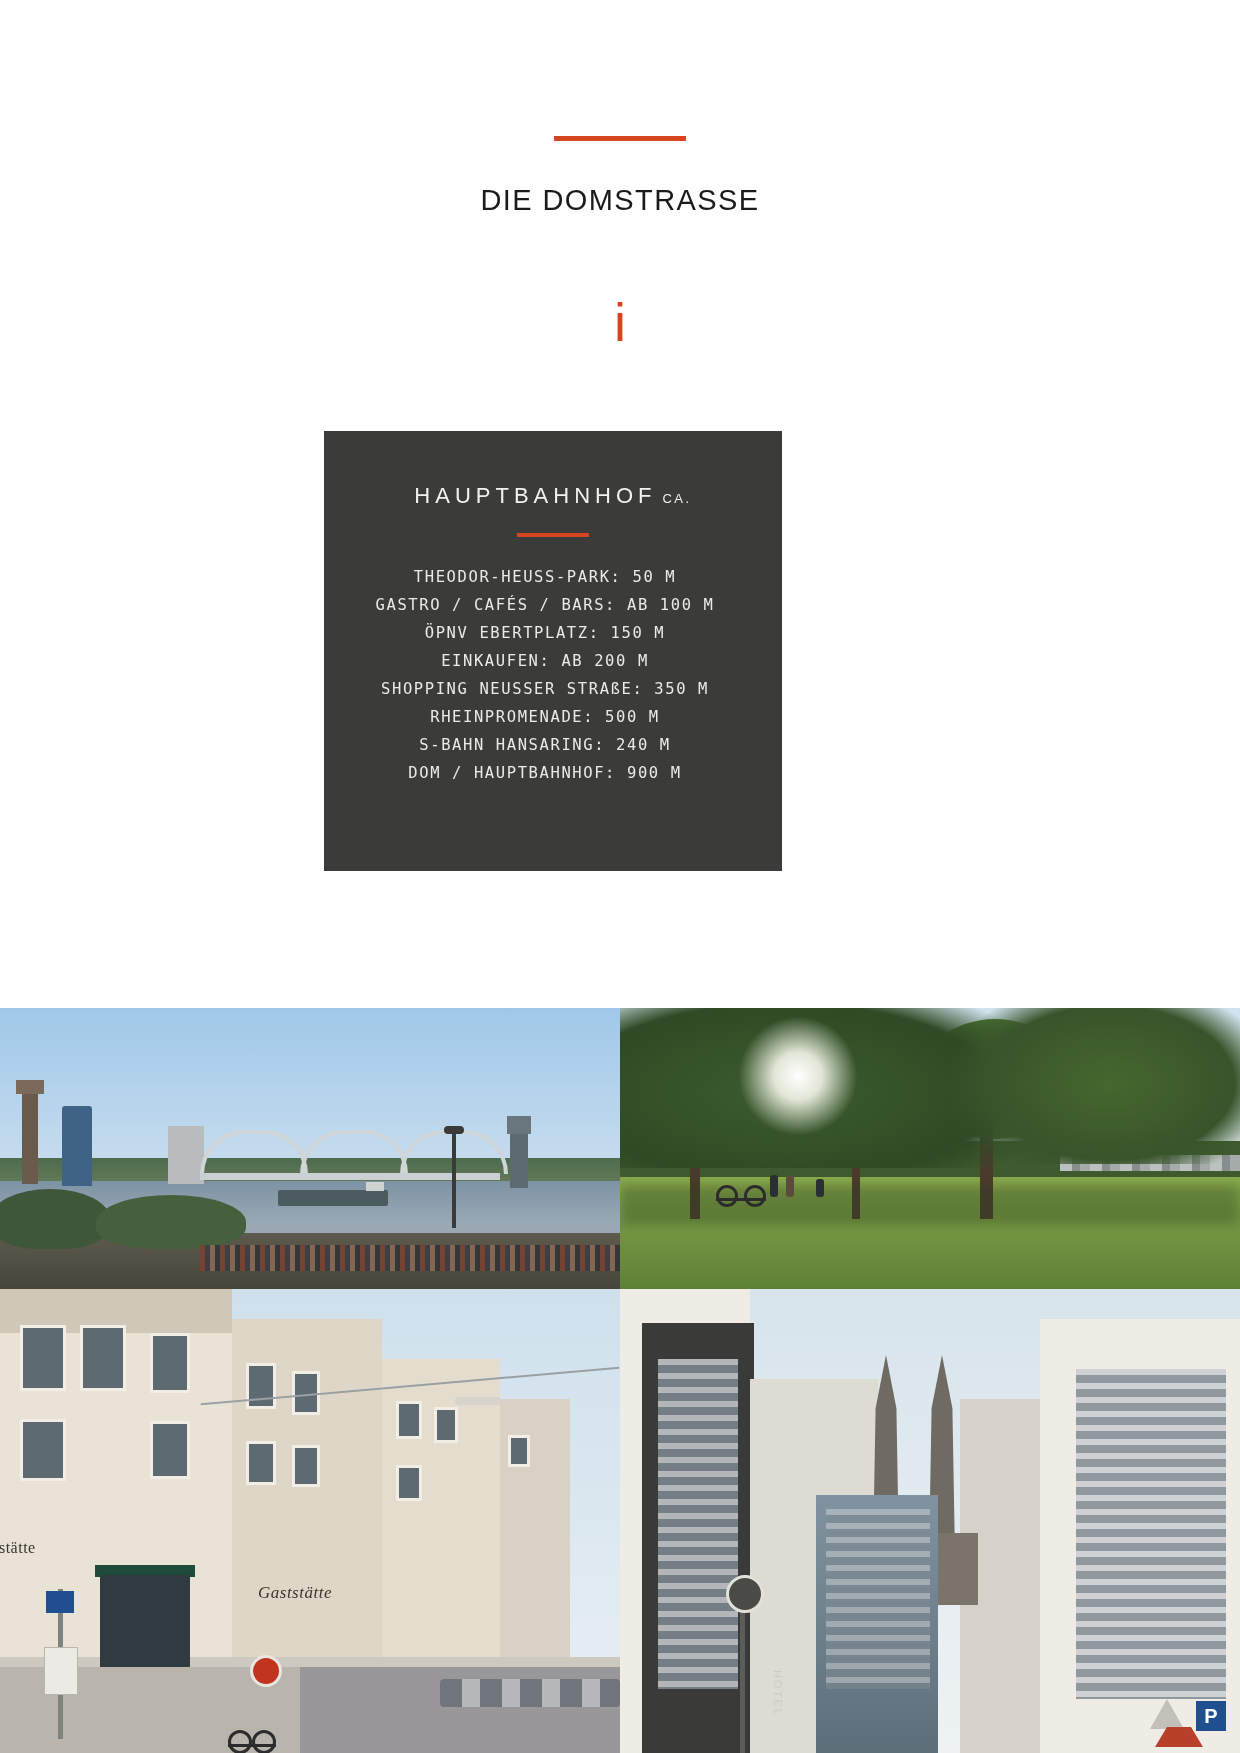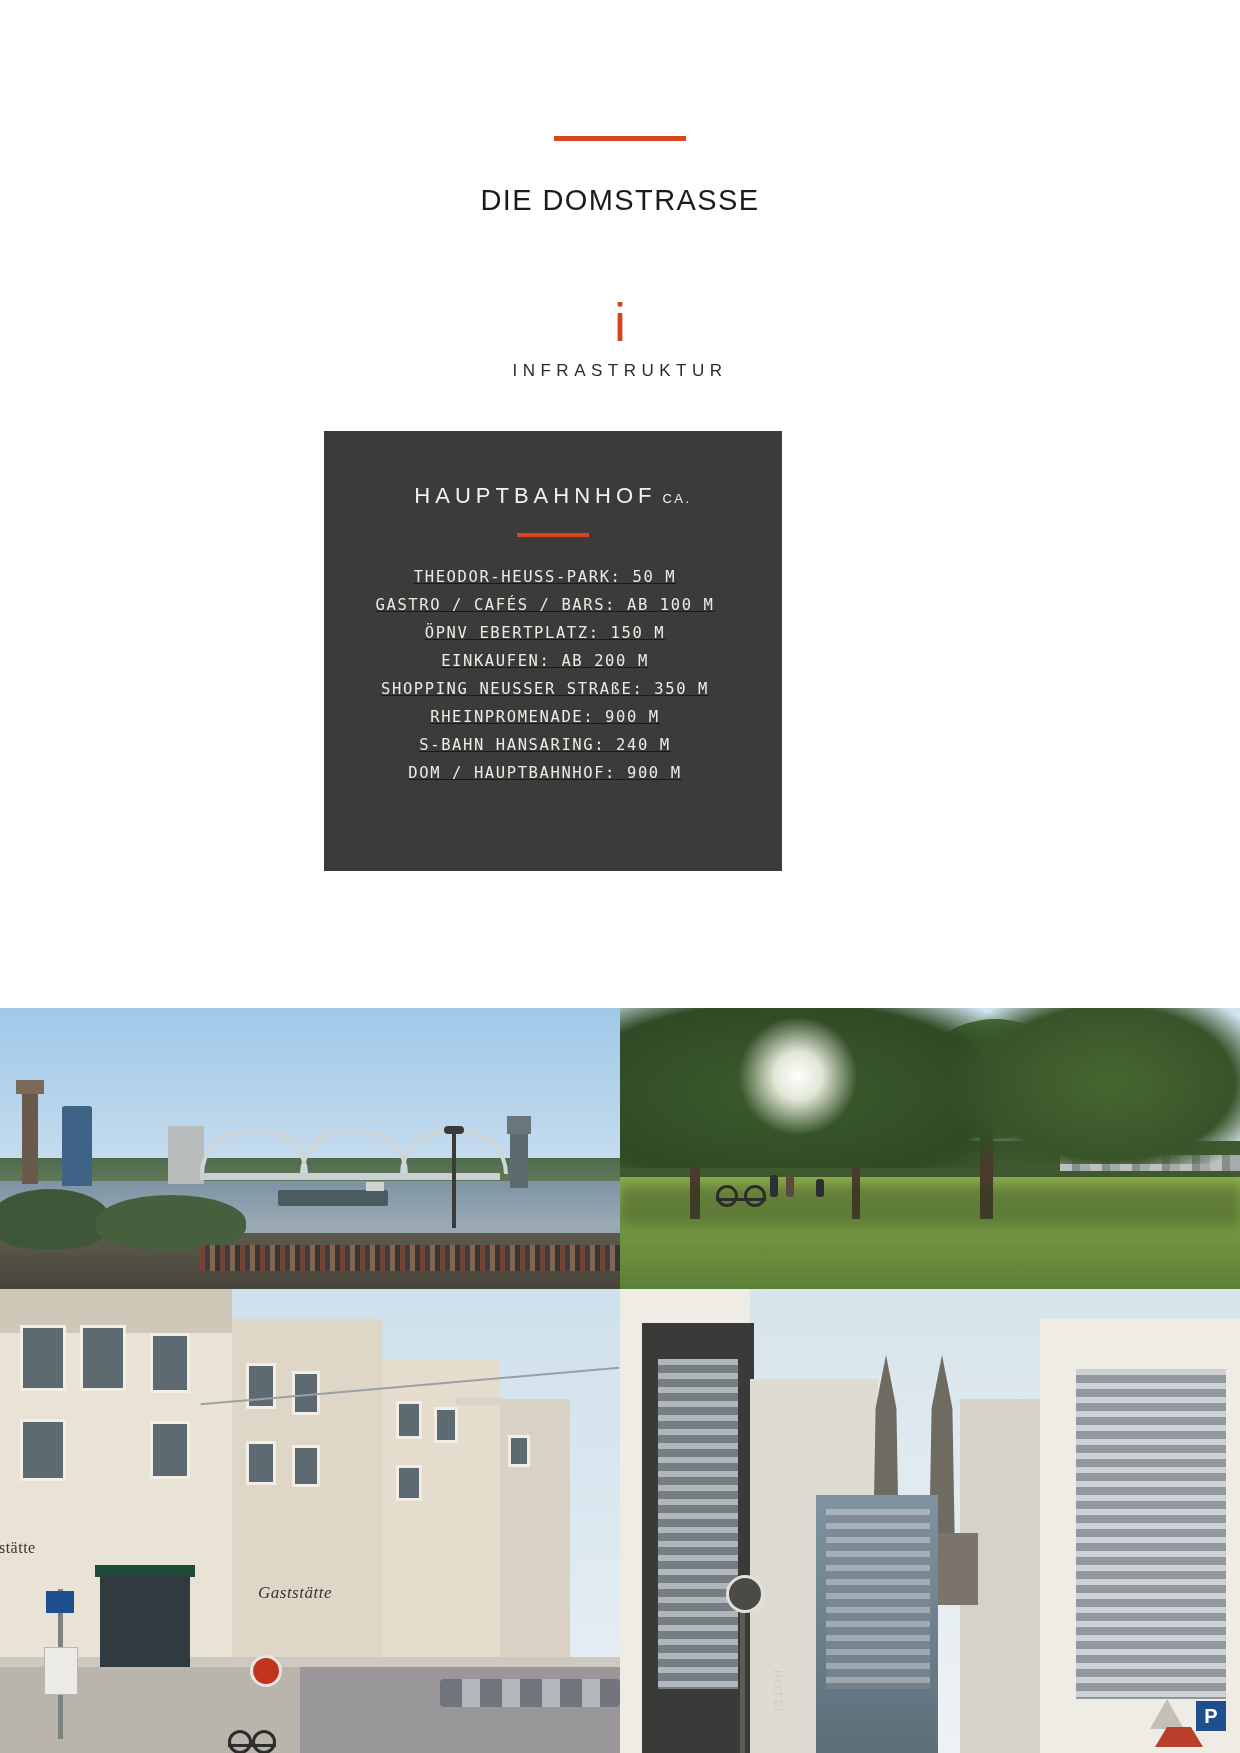--- a/index.html
+++ b/index.html
@@ -92,21 +92,20 @@
   .panel-rule {
     width: 72px;
     height: 4px;
     background: #d6451f;
     margin: 24px auto 0 auto;
   }
   .panel-list {
     margin: 26px 16px 0 0;
     padding: 0;
     list-style: none;
-    text-decoration: underline;
   }
   .panel-list li {
     text-align: center;
     color: #eceae6;
     font-size: 15.5px;
     letter-spacing: 1.6px;
     line-height: 28px;
     font-family: "DejaVu Sans Mono", monospace;
     white-space: nowrap;
   }
@@ -294,35 +293,34 @@
 </head>
 <body>
 
 <div class="page-head">
   <div class="rule-orange"></div>
   <h2 class="subhead">DIE DOMSTRASSE</h2>
 
   <div class="info-icon-wrap">
     <span class="info-icon">i</span>
   </div>
-  <div class="info-label">INFRASTRUKTUR</div>
 </div>
 
 <div class="panel">
   <div class="panel-title">
     <span>HAUPTBAHNHOF</span><span class="ca">CA.</span>
   </div>
   <div class="panel-rule"></div>
   <ul class="panel-list">
     <li>THEODOR-HEUSS-PARK: 50 M</li>
     <li>GASTRO / CAFÉS / BARS: AB 100 M</li>
     <li>ÖPNV EBERTPLATZ: 150 M</li>
     <li>EINKAUFEN: AB 200 M</li>
     <li>SHOPPING NEUSSER STRAßE: 350 M</li>
-    <li>RHEINPROMENADE: 900 M</li>
+    <li>RHEINPROMENADE: 500 M</li>
     <li>S-BAHN HANSARING: 240 M</li>
     <li>DOM / HAUPTBAHNHOF: 900 M</li>
   </ul>
 </div>
 
 <div class="gallery">
 
   <div class="tile">
     <div class="sky1"></div>
     <div class="farbank"></div>

